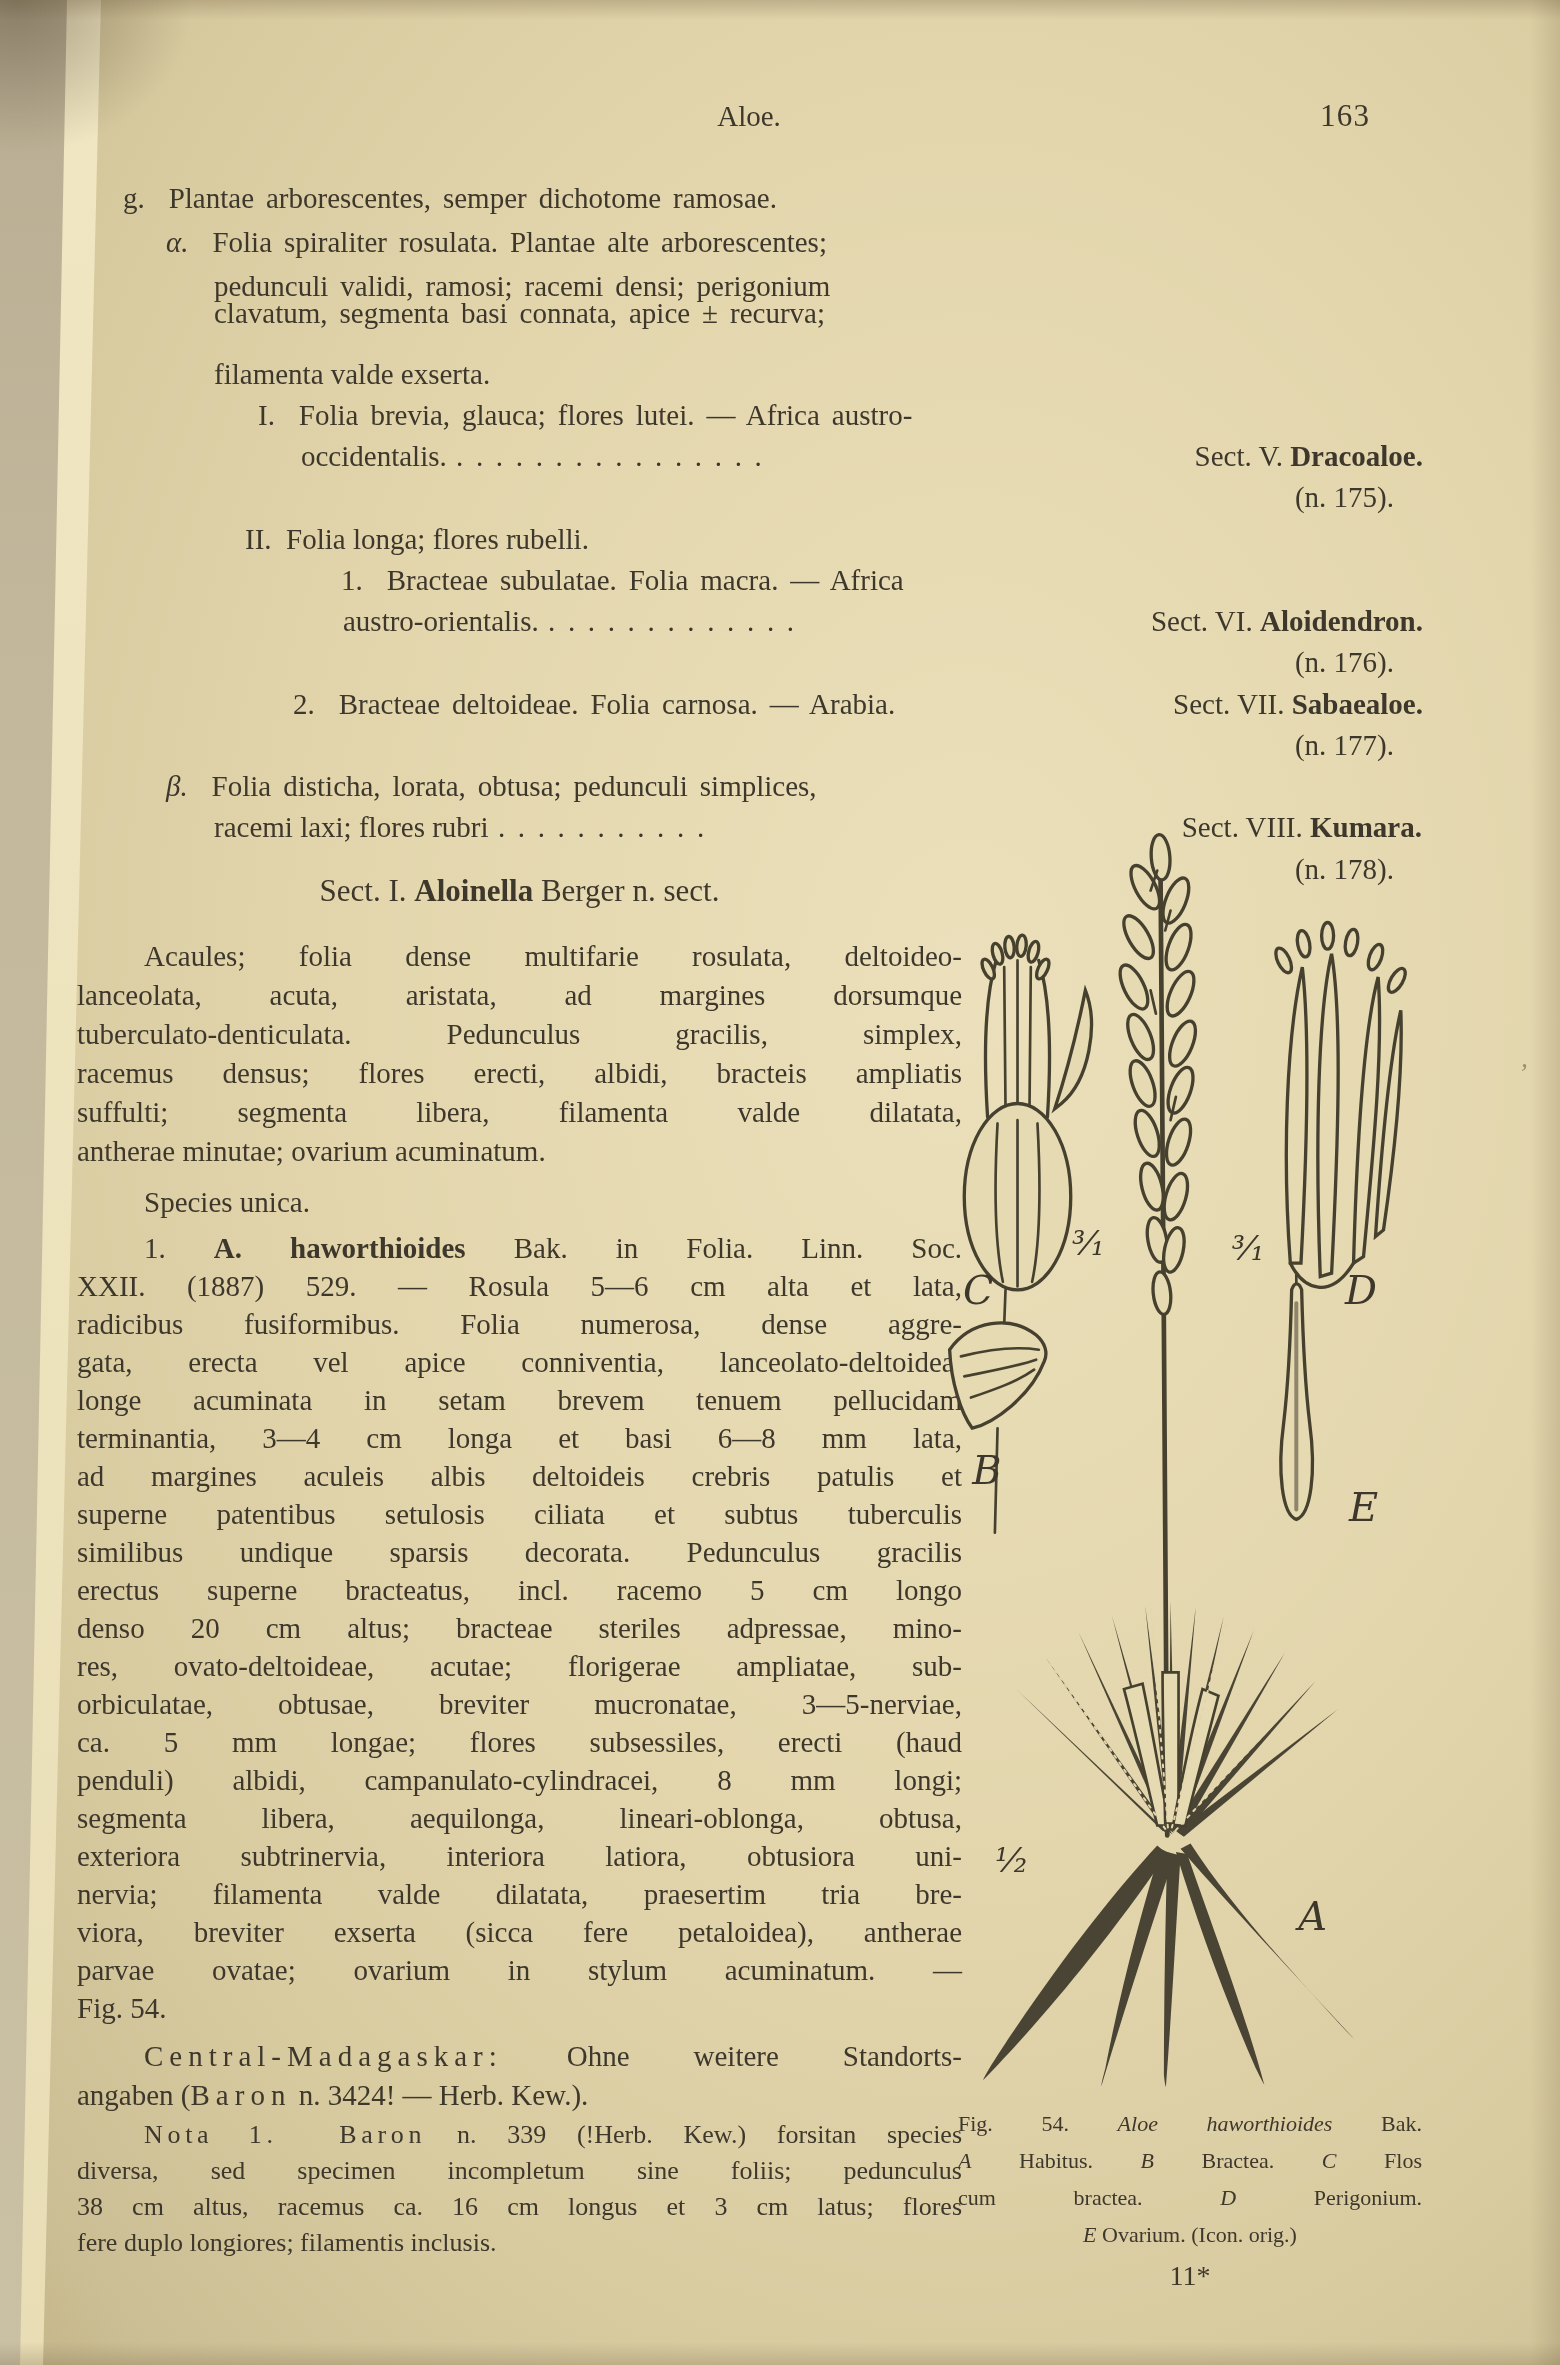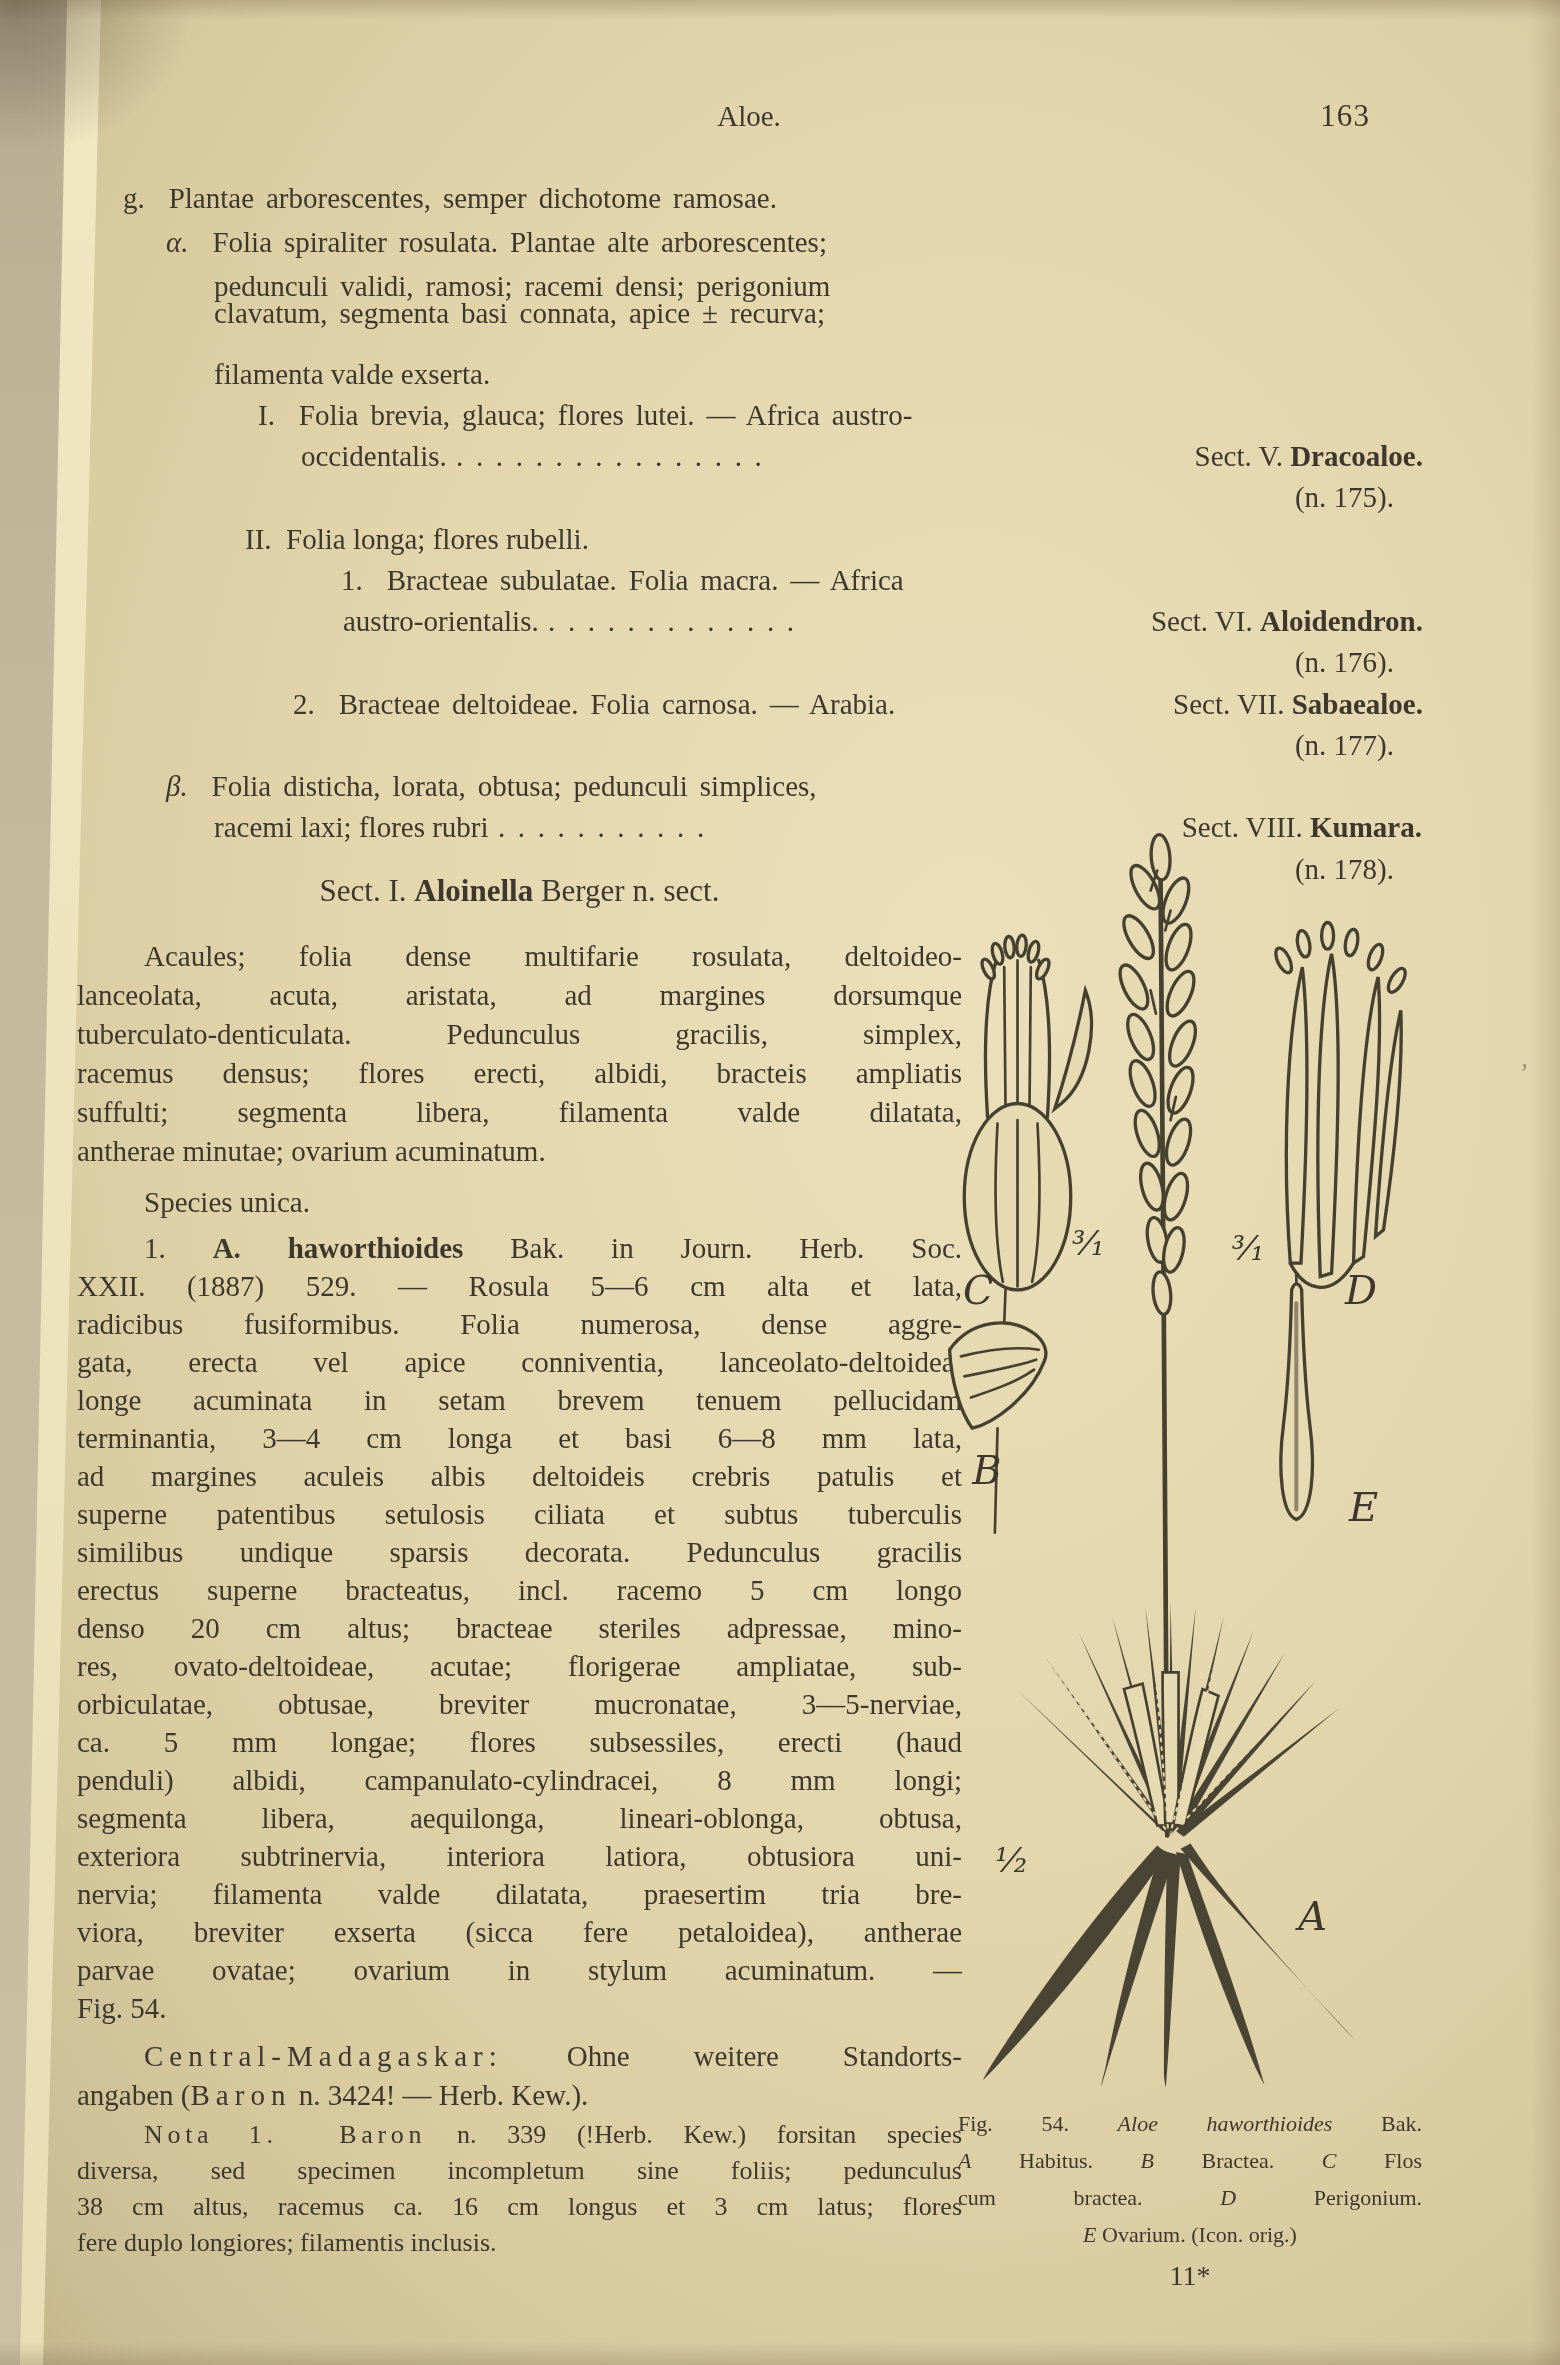--- a/index.html
+++ b/index.html
@@ -120,21 +120,21 @@
     <div class="pline">lanceolata, acuta, aristata, ad margines dorsumque</div>
     <div class="pline">tuberculato-denticulata.  Pedunculus gracilis, simplex,</div>
     <div class="pline">racemus densus; flores erecti, albidi, bracteis ampliatis</div>
     <div class="pline">suffulti; segmenta libera, filamenta valde dilatata,</div>
     <div class="pline endl">antherae minutae; ovarium acuminatum.</div>
   </div>
 
   <div class="abs body46" style="left:77px;top:1183px;width:885px;text-indent:67px;">Species unica.</div>
 
   <div class="para body46" style="left:77px;top:1229px;">
-    <div class="pline ind"><span>1.</span> <span class="b">A. haworthioides</span> <span>Bak. in Journ. Herb. Soc.</span></div>
+    <div class="pline ind"><span>1.</span> <span class="b">A. haworthioides</span> <span>Bak. in Folia. Linn. Soc.</span></div>
     <div class="pline">XXII. (1887) 529. — Rosula 5—6 cm alta et lata,</div>
     <div class="pline">radicibus fusiformibus.  Folia numerosa, dense aggre-</div>
     <div class="pline">gata, erecta vel apice conniventia, lanceolato-deltoidea,</div>
     <div class="pline">longe acuminata in setam brevem tenuem pellucidam</div>
     <div class="pline">terminantia, 3—4 cm longa et basi 6—8 mm lata,</div>
     <div class="pline">ad margines aculeis albis deltoideis crebris patulis et</div>
     <div class="pline">superne patentibus setulosis ciliata et subtus tuberculis</div>
     <div class="pline">similibus undique sparsis decorata.  Pedunculus gracilis</div>
     <div class="pline">erectus superne bracteatus, incl. racemo 5 cm longo</div>
     <div class="pline">denso 20 cm altus; bracteae steriles adpressae, mino-</div>

